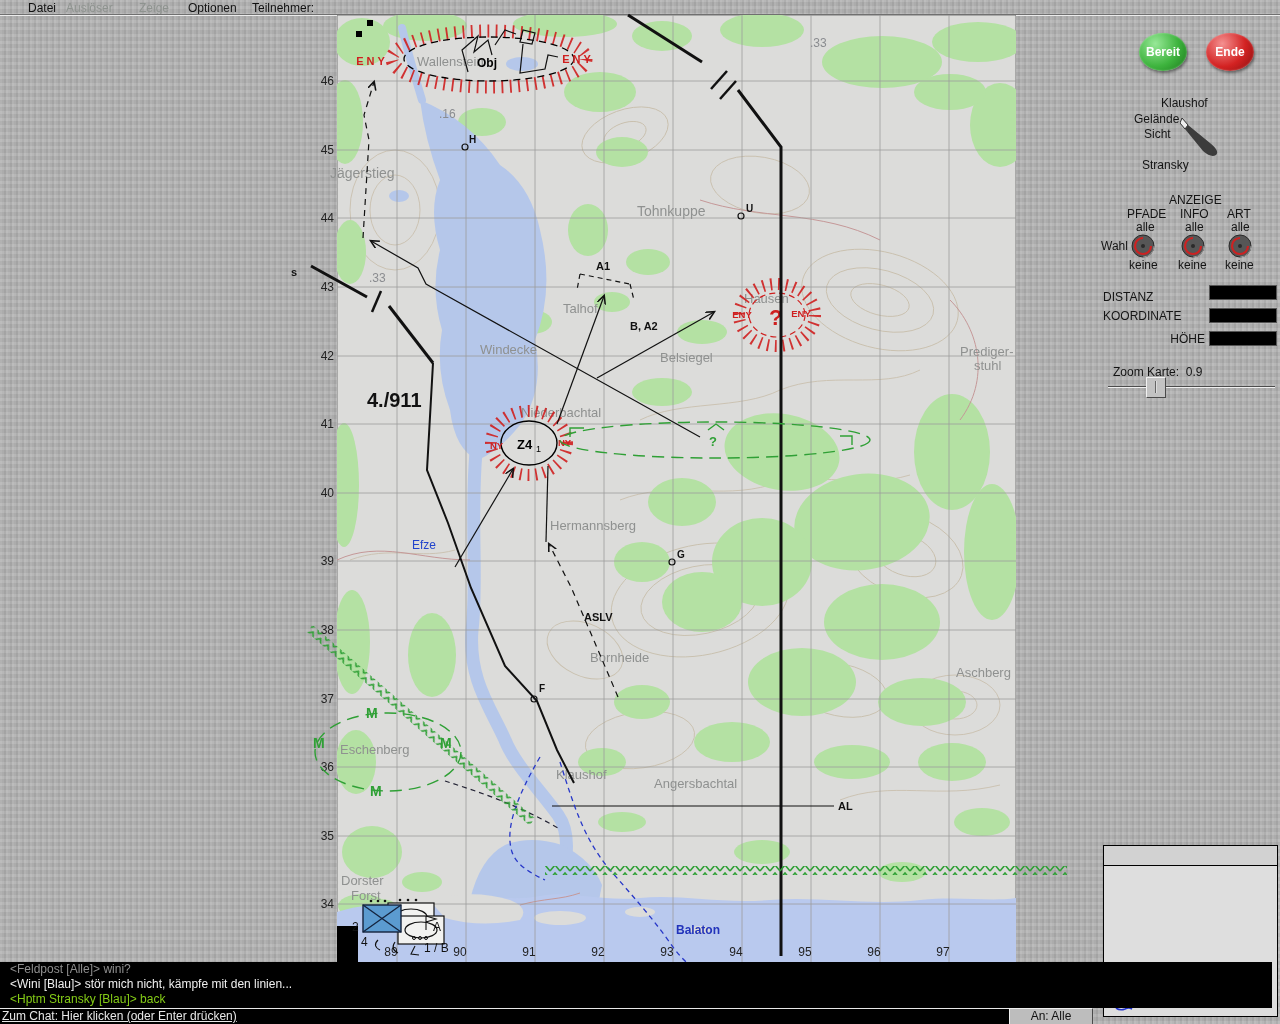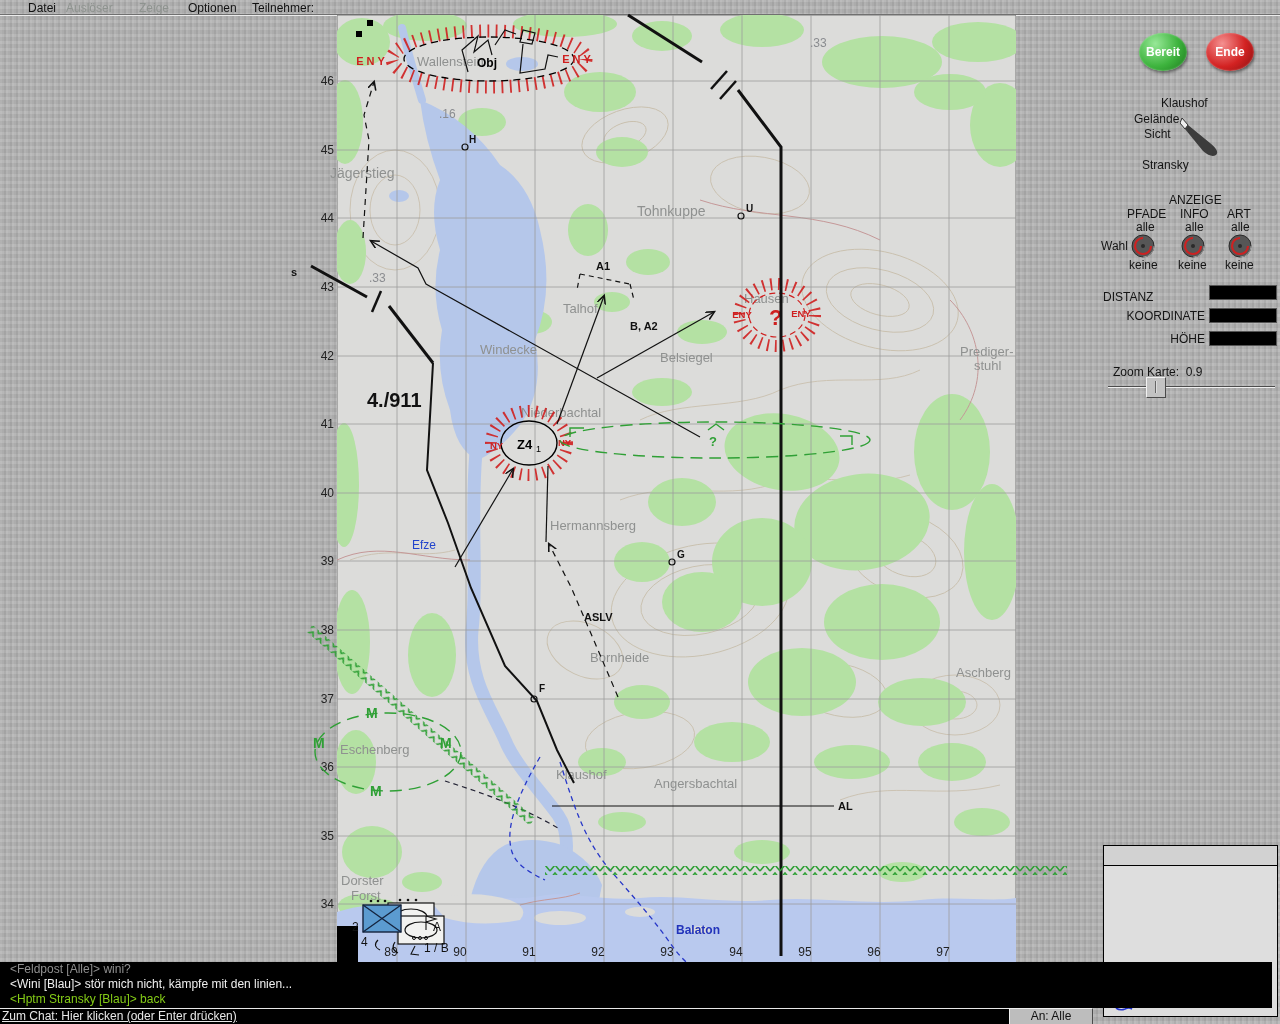--- a/index.html
+++ b/index.html
@@ -405,21 +405,21 @@
     <circle cx="13" cy="13" r="11" fill="none" stroke="#9a9a9a" stroke-width="1" stroke-dasharray="17 52"></circle>
   <path d="M13,5 A8,8 0 1 0 21,13" fill="none" stroke="#cc2222" stroke-width="2.2"></path>
     <circle cx="13" cy="13" r="2" fill="#2a2a2a"></circle>
 </svg>
 <div class="abs plabel" style="left:1129px;top:258px">keine</div>
 <div class="abs plabel" style="left:1178px;top:258px">keine</div>
 <div class="abs plabel" style="left:1225px;top:258px">keine</div>
 
 <div class="abs plabel" style="left:1103px;top:290px;width:102px;text-align:left">DISTANZ</div>
 <div class="abs blackfield" style="left:1209px;top:285px;width:66px;height:13px"></div>
-<div class="abs plabel" style="left:1103px;top:309px;width:102px;text-align:right">KOORDINATE</div>
+<div class="abs plabel" style="left:1103px;top:309px;width:102px;">KOORDINATE</div>
 <div class="abs blackfield" style="left:1209px;top:308px;width:66px;height:13px"></div>
 <div class="abs plabel" style="left:1103px;top:332px;width:102px;text-align:right">HÖHE</div>
 <div class="abs blackfield" style="left:1209px;top:331px;width:66px;height:13px"></div>
 
 <div class="abs plabel" style="left:1113px;top:365px">
   <span>Zoom Karte:</span>&nbsp;
   <span>0.9</span>
 </div>
 <div class="abs slidertrack" style="left:1108px;top:386px;width:167px"></div>
 <div class="abs sliderhandle" style="left:1146px;top:377px"></div>

